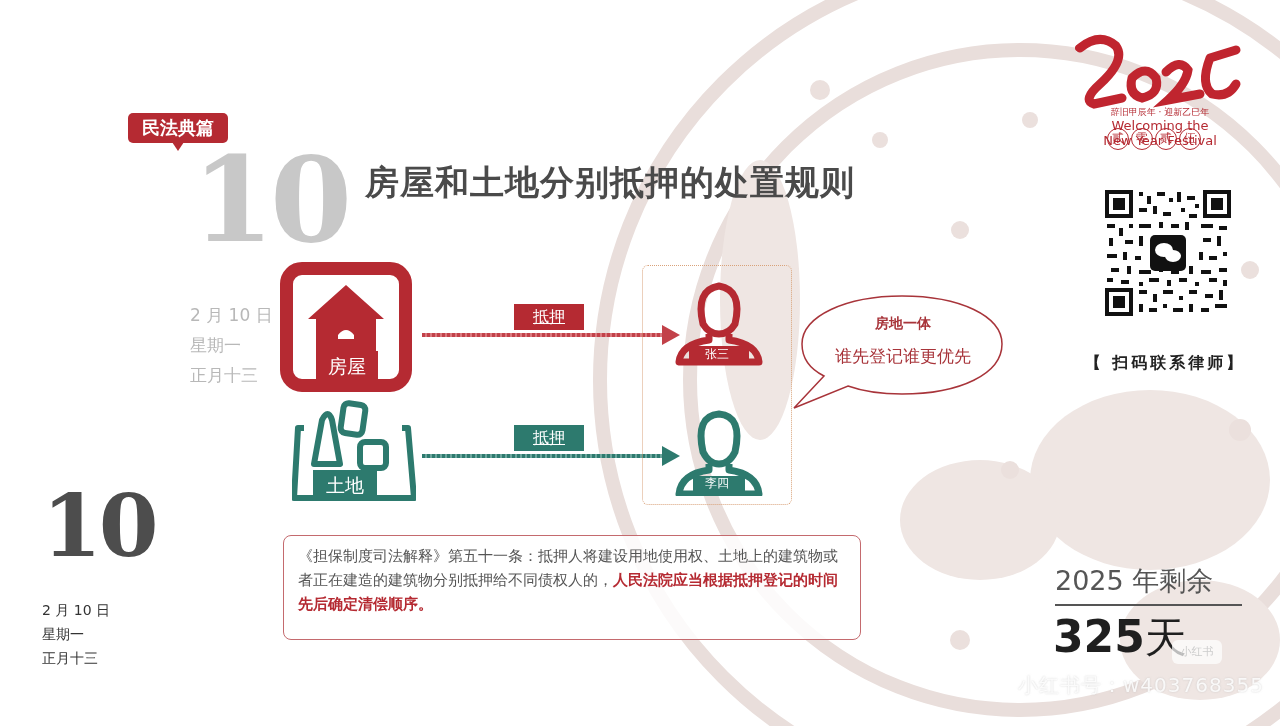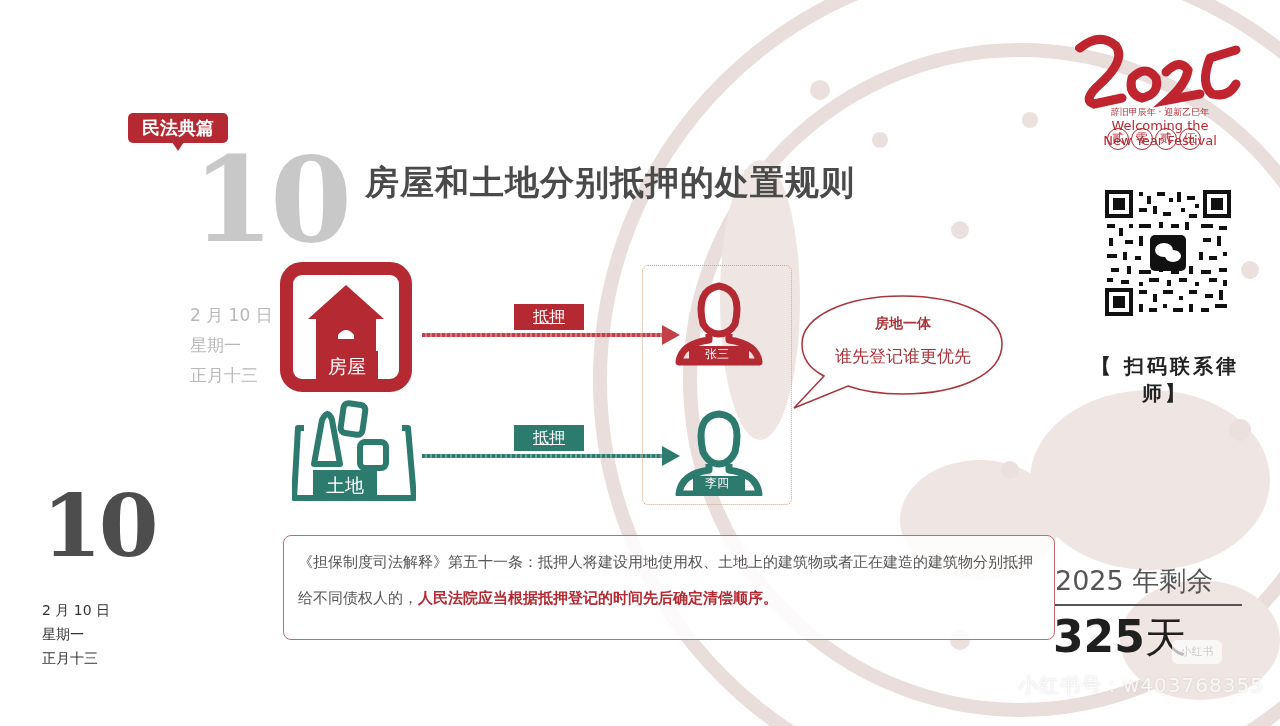--- a/index.html
+++ b/index.html
@@ -37,35 +37,35 @@
   .dotted-box { left: 642px; top: 265px; width: 150px; height: 240px; border: 1.5px dotted #d9a27a; border-radius: 6px; }
 
   .person-label { width: 40px; text-align: center; color: #fff; font-size: 12px; }
   .person-zhang { left: 697px; top: 346px; }
   .person-li { left: 697px; top: 475px; }
 
   .bubble-text { left: 808px; width: 190px; text-align: center; }
   .bubble-title { top: 315px; font-size: 14px; font-weight: bold; color: #a8343a; }
   .bubble-sub { top: 345px; font-size: 17px; color: #a8343a; }
 
-  .law-box { left: 283px; top: 535px; width: 772px; height: 105px; border: 1.5px solid #c46a6e; border-radius: 8px; background: rgba(255,255,255,0.85); padding: 8px 14px; font-size: 15px; line-height: 36px; color: #555; }
+  .law-box { left: 283px; top: 535px; width: 578px; height: 105px; border: 1.5px solid #c46a6e; border-radius: 8px; background: rgba(255,255,255,0.85); padding: 8px 14px; font-size: 15px; line-height: 24px; color: #555; }
   .law-box .hl { color: #b52a32; font-weight: bold; }
 
   .big-day { left: 42px; top: 478px; font-family: "DejaVu Serif", "Liberation Serif", serif; font-weight: bold; font-size: 86px; line-height: 96px; color: #4d4d4d; letter-spacing: -3px; }
   .date-block { left: 42px; top: 598px; color: #333; font-size: 14px; line-height: 24px; }
 
   
   .logo-area { left: 1060px; top: 28px; width: 190px; height: 130px; }
   .logo-sub1 { left: 1105px; top: 106px; font-size: 9px; color: #b52a32; width: 110px; text-align: center; }
   .logo-sub2 { left: 1097px; top: 118px; font-size: 13px; color: #b52a32; width: 126px; text-align: center; }
   .logo-seal { left: 1107px; top: 128px; display: flex; gap: 2px; }
   .logo-seal span { width: 22px; height: 22px; border: 1.5px solid #b52a32; border-radius: 50%; color: #b52a32; font-family: "DejaVu Serif", serif; font-size: 12px; line-height: 19px; text-align: center; }
 
   .qr { left: 1105px; top: 190px; width: 126px; height: 126px; background: #fff; }
-  .qr-caption { left: 1075px; top: 353px; width: 180px; font-size: 20px; font-weight: bold; color: #222; letter-spacing: 3px; text-align: center; }
+  .qr-caption { left: 1075px; top: 353px; width: 180px; font-size: 16px; font-weight: bold; color: #222; letter-spacing: 3px; text-align: center; }
 
   .remaining-label { left: 1055px; top: 563px; font-size: 27px; color: #555; text-align: right; }
   .remaining-line { left: 1055px; top: 604px; width: 187px; height: 2px; background: #555; }
   .remaining-days { left: 1053px; top: 610px; font-size: 44px; font-weight: bold; color: #1f1f1f; }
   .remaining-days .unit { font-weight: normal; font-size: 42px; }
 
   .watermark { left: 1018px; top: 672px; font-size: 20px; color: rgba(255,255,255,0.85); text-shadow: 0 0 2px rgba(180,180,180,0.6); letter-spacing: 1px; }
   .wm-badge { left: 1172px; top: 640px; width: 50px; height: 24px; border-radius: 6px; background: rgba(255,255,255,0.7); font-size: 11px; color: #ccc; text-align: center; line-height: 24px; }
 </style>
 </head>

